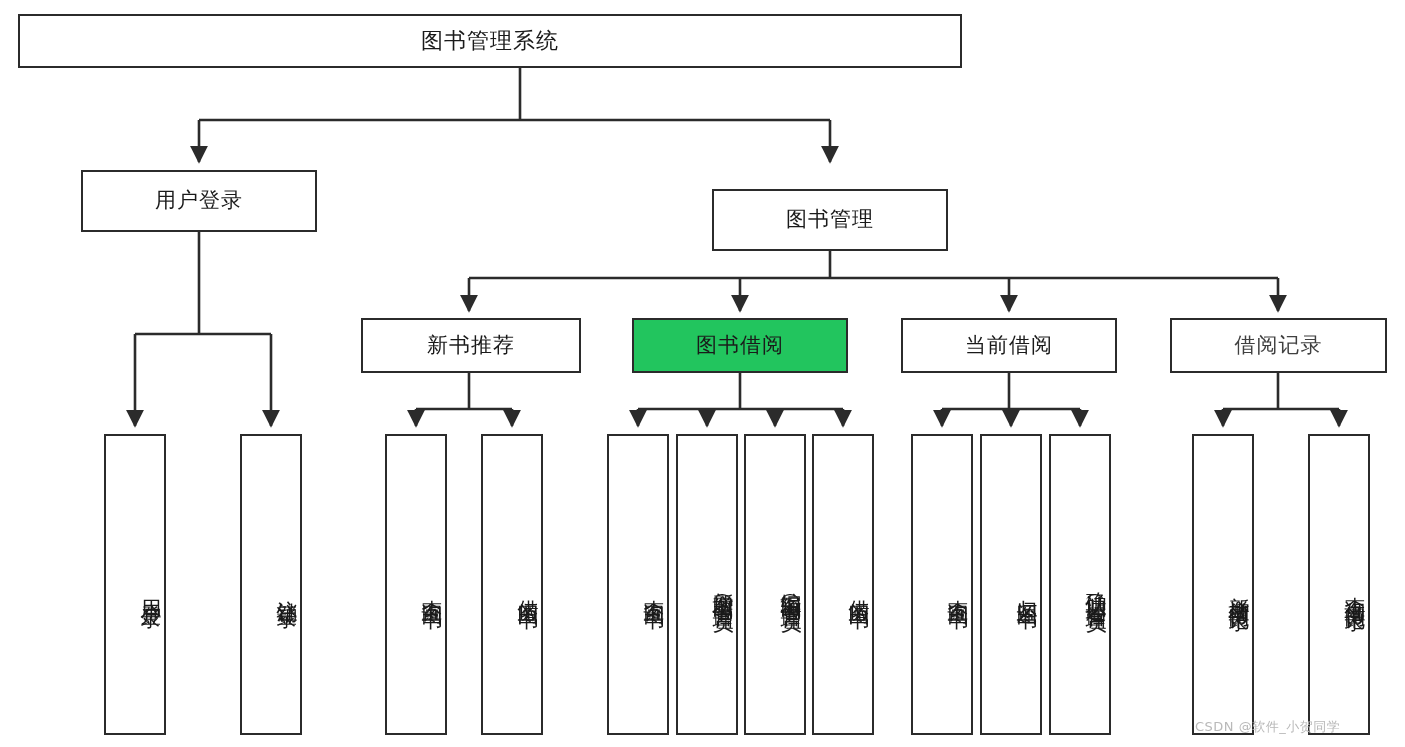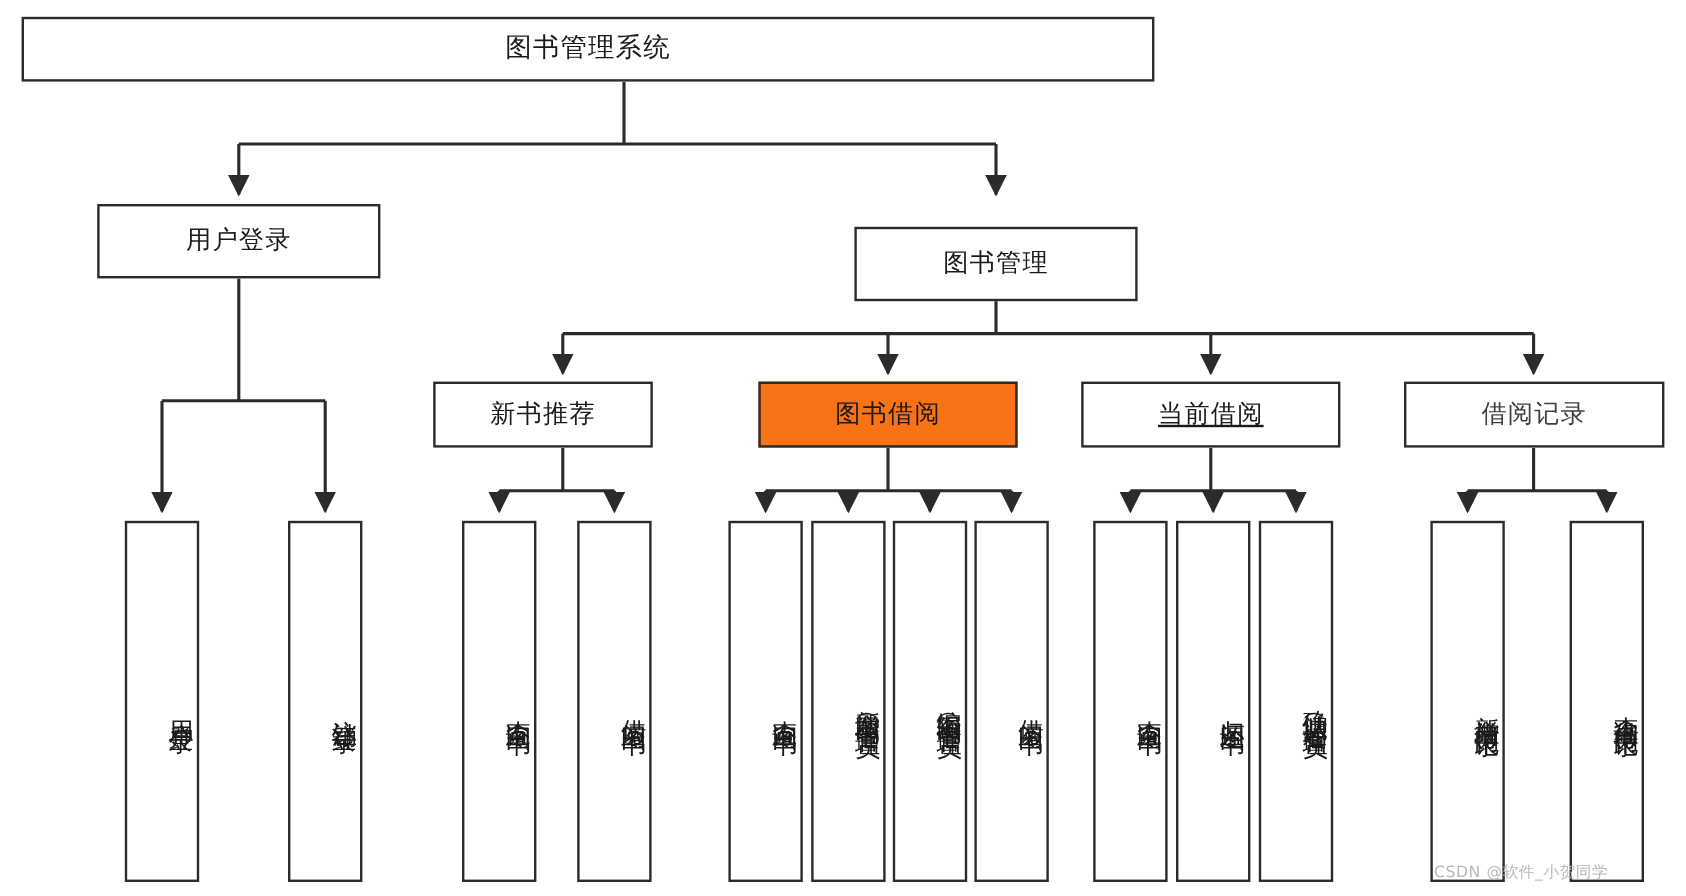--- a/index.html
+++ b/index.html
@@ -127,27 +127,27 @@
     <span>图书管理系统</span>
   </div>
 
   <div class="node horiz" style="left: 81px; top: 170px; width: 236px; height: 62px; border-color: rgb(43, 43, 43); background: rgb(255, 255, 255); color: rgb(26, 26, 26);">
     <span>用户登录</span>
   </div>
   <div class="node horiz" style="left: 712px; top: 170px; width: 236px; height: 62px; border-color: rgb(43, 43, 43); background: rgb(255, 255, 255); color: rgb(26, 26, 26); margin-top: 19px;">
     <span>图书管理</span>
   </div>
 
-  <div class="node horiz" style="left: 361px; top: 318px; width: 183px; height: 55px; border-color: rgb(43, 43, 43); background: rgb(255, 255, 255); color: rgb(26, 26, 26);">
+  <div class="node horiz" style="left: 361px; top: 318px; width: 220px; height: 55px; border-color: rgb(43, 43, 43); background: rgb(255, 255, 255); color: rgb(26, 26, 26);">
     <span>新书推荐</span>
   </div>
-  <div class="node horiz" style="left: 632px; top: 318px; width: 216px; height: 55px; border-color: rgb(43, 43, 43); background: #f97316; color: rgb(26, 26, 26);">
+  <div class="node horiz" style="left: 632px; top: 318px; width: 216px; height: 55px; border-color: rgb(43, 43, 43); background: #22c55e; color: rgb(26, 26, 26);">
     <span>图书借阅</span>
   </div>
-  <div class="node horiz" style="left: 901px; top: 318px; width: 216px; height: 55px; border-color: rgb(43, 43, 43); background: rgb(255, 255, 255); color: rgb(26, 26, 26); text-decoration: underline;">
+  <div class="node horiz" style="left: 901px; top: 318px; width: 216px; height: 55px; border-color: rgb(43, 43, 43); background: rgb(255, 255, 255); color: rgb(26, 26, 26);">
     <span>当前借阅</span>
   </div>
   <div class="node horiz" style="left: 1170px; top: 318px; width: 217px; height: 55px; border-color: rgb(43, 43, 43); background: rgb(255, 255, 255); color: #404040;">
     <span>借阅记录</span>
   </div>
 
   <div class="node vert" style="left: 104px; top: 434px; width: 62px; height: 301px; border-color: rgb(43, 43, 43); background: rgb(255, 255, 255); color: rgb(26, 26, 26);">
     <span class="vtext">用户登录</span>
   </div>
   <div class="node vert" style="left: 240px; top: 434px; width: 62px; height: 301px; border-color: rgb(43, 43, 43); background: rgb(255, 255, 255); color: rgb(26, 26, 26);">

